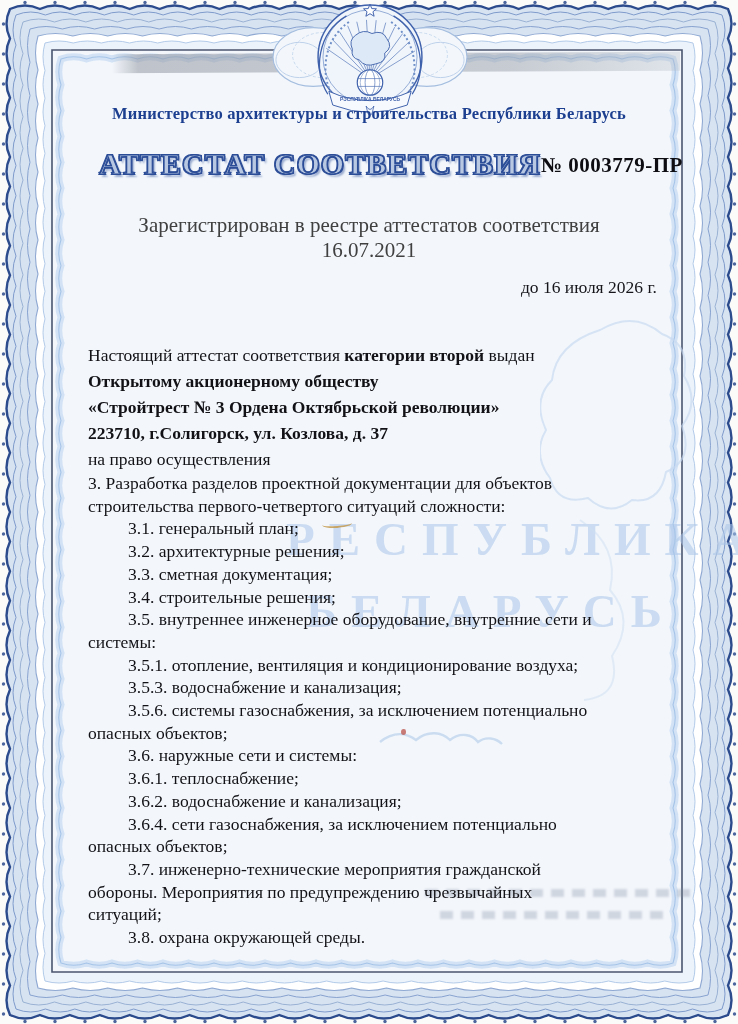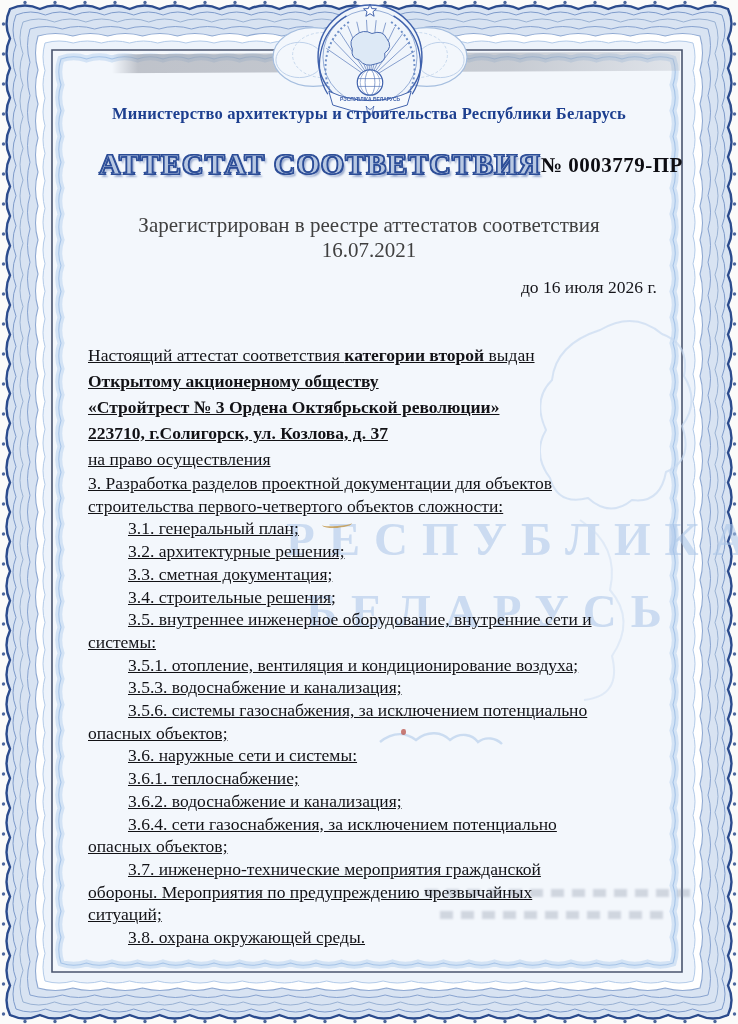--- a/index.html
+++ b/index.html
@@ -33,21 +33,21 @@
   .title-row{left:88px;right:44px;top:144px;display:flex;justify-content:center;align-items:flex-start;}
   .cert-title{
     font-size:30px;font-weight:bold;letter-spacing:1px;line-height:40px;
     color:#b8c8e2;-webkit-text-stroke:1.2px #2c4d97;
     text-shadow:-1px -1px 0 #2c4d97,1px -1px 0 #2c4d97,-1px 1px 0 #2c4d97,1px 1px 0 #2c4d97,2.5px 2.5px 2px rgba(44,77,151,.45);
   }
   .cert-number{font-size:21px;font-weight:bold;color:#0d0d12;letter-spacing:.5px;margin-top:9px;}
   .reg-block{left:62px;right:62px;top:213px;text-align:center;font-size:21px;line-height:24.5px;color:#404040;}
   .validity-block{right:81px;top:275px;text-align:right;font-size:17.5px;line-height:25.5px;color:#15151a;}
   .body-text{left:88px;right:28px;top:342px;color:#121216;}
-  .bline{margin:0;font-size:17.5px;white-space:nowrap;text-decoration:underline;}
+  .bline{margin:0;font-size:17.5px;white-space:nowrap;}
   .grant .bline{line-height:26px;}
   .scope .bline{line-height:22.7px;}
   .bline.ind{padding-left:40px;}
   .bline .b{font-weight:bold;}
   
   .pen-mark{
     left:322px;top:520px;width:30px;height:6px;z-index:5;
     border-bottom:2.5px solid rgba(196,154,78,.85);border-radius:60%;
     transform:rotate(-4deg);
   }
@@ -276,21 +276,21 @@
 <div class="abs content body-text">
   <div id="grant" class="grant">
       <p class="bline"><span>Настоящий аттестат соответствия </span><span class="b">категории второй</span><span> выдан</span></p>
       <p class="bline"><span class="b">Открытому акционерному обществу</span></p>
       <p class="bline"><span class="b">«Стройтрест № 3 Ордена Октябрьской революции»</span></p>
       <p class="bline"><span class="b">223710, г.Солигорск, ул. Козлова, д. 37</span></p>
       <p class="bline"><span>на право осуществления</span></p>
     </div>
   <div id="scope" class="scope">
       <p class="bline"><span>3. Разработка разделов проектной документации для объектов</span></p>
-      <p class="bline"><span>строительства первого-четвертого объектов сложности:</span></p>
+      <p class="bline"><span>строительства первого-четвертого ситуаций сложности:</span></p>
       <p class="bline ind"><span>3.1. генеральный план;</span></p>
       <p class="bline ind"><span>3.2. архитектурные решения;</span></p>
       <p class="bline ind"><span>3.3. сметная документация;</span></p>
       <p class="bline ind"><span>3.4. строительные решения;</span></p>
       <p class="bline ind"><span>3.5. внутреннее инженерное оборудование, внутренние сети и</span></p>
       <p class="bline"><span>системы:</span></p>
       <p class="bline ind"><span>3.5.1. отопление, вентиляция и кондиционирование воздуха;</span></p>
       <p class="bline ind"><span>3.5.3. водоснабжение и канализация;</span></p>
       <p class="bline ind"><span>3.5.6. системы газоснабжения, за исключением потенциально</span></p>
       <p class="bline"><span>опасных объектов;</span></p>

